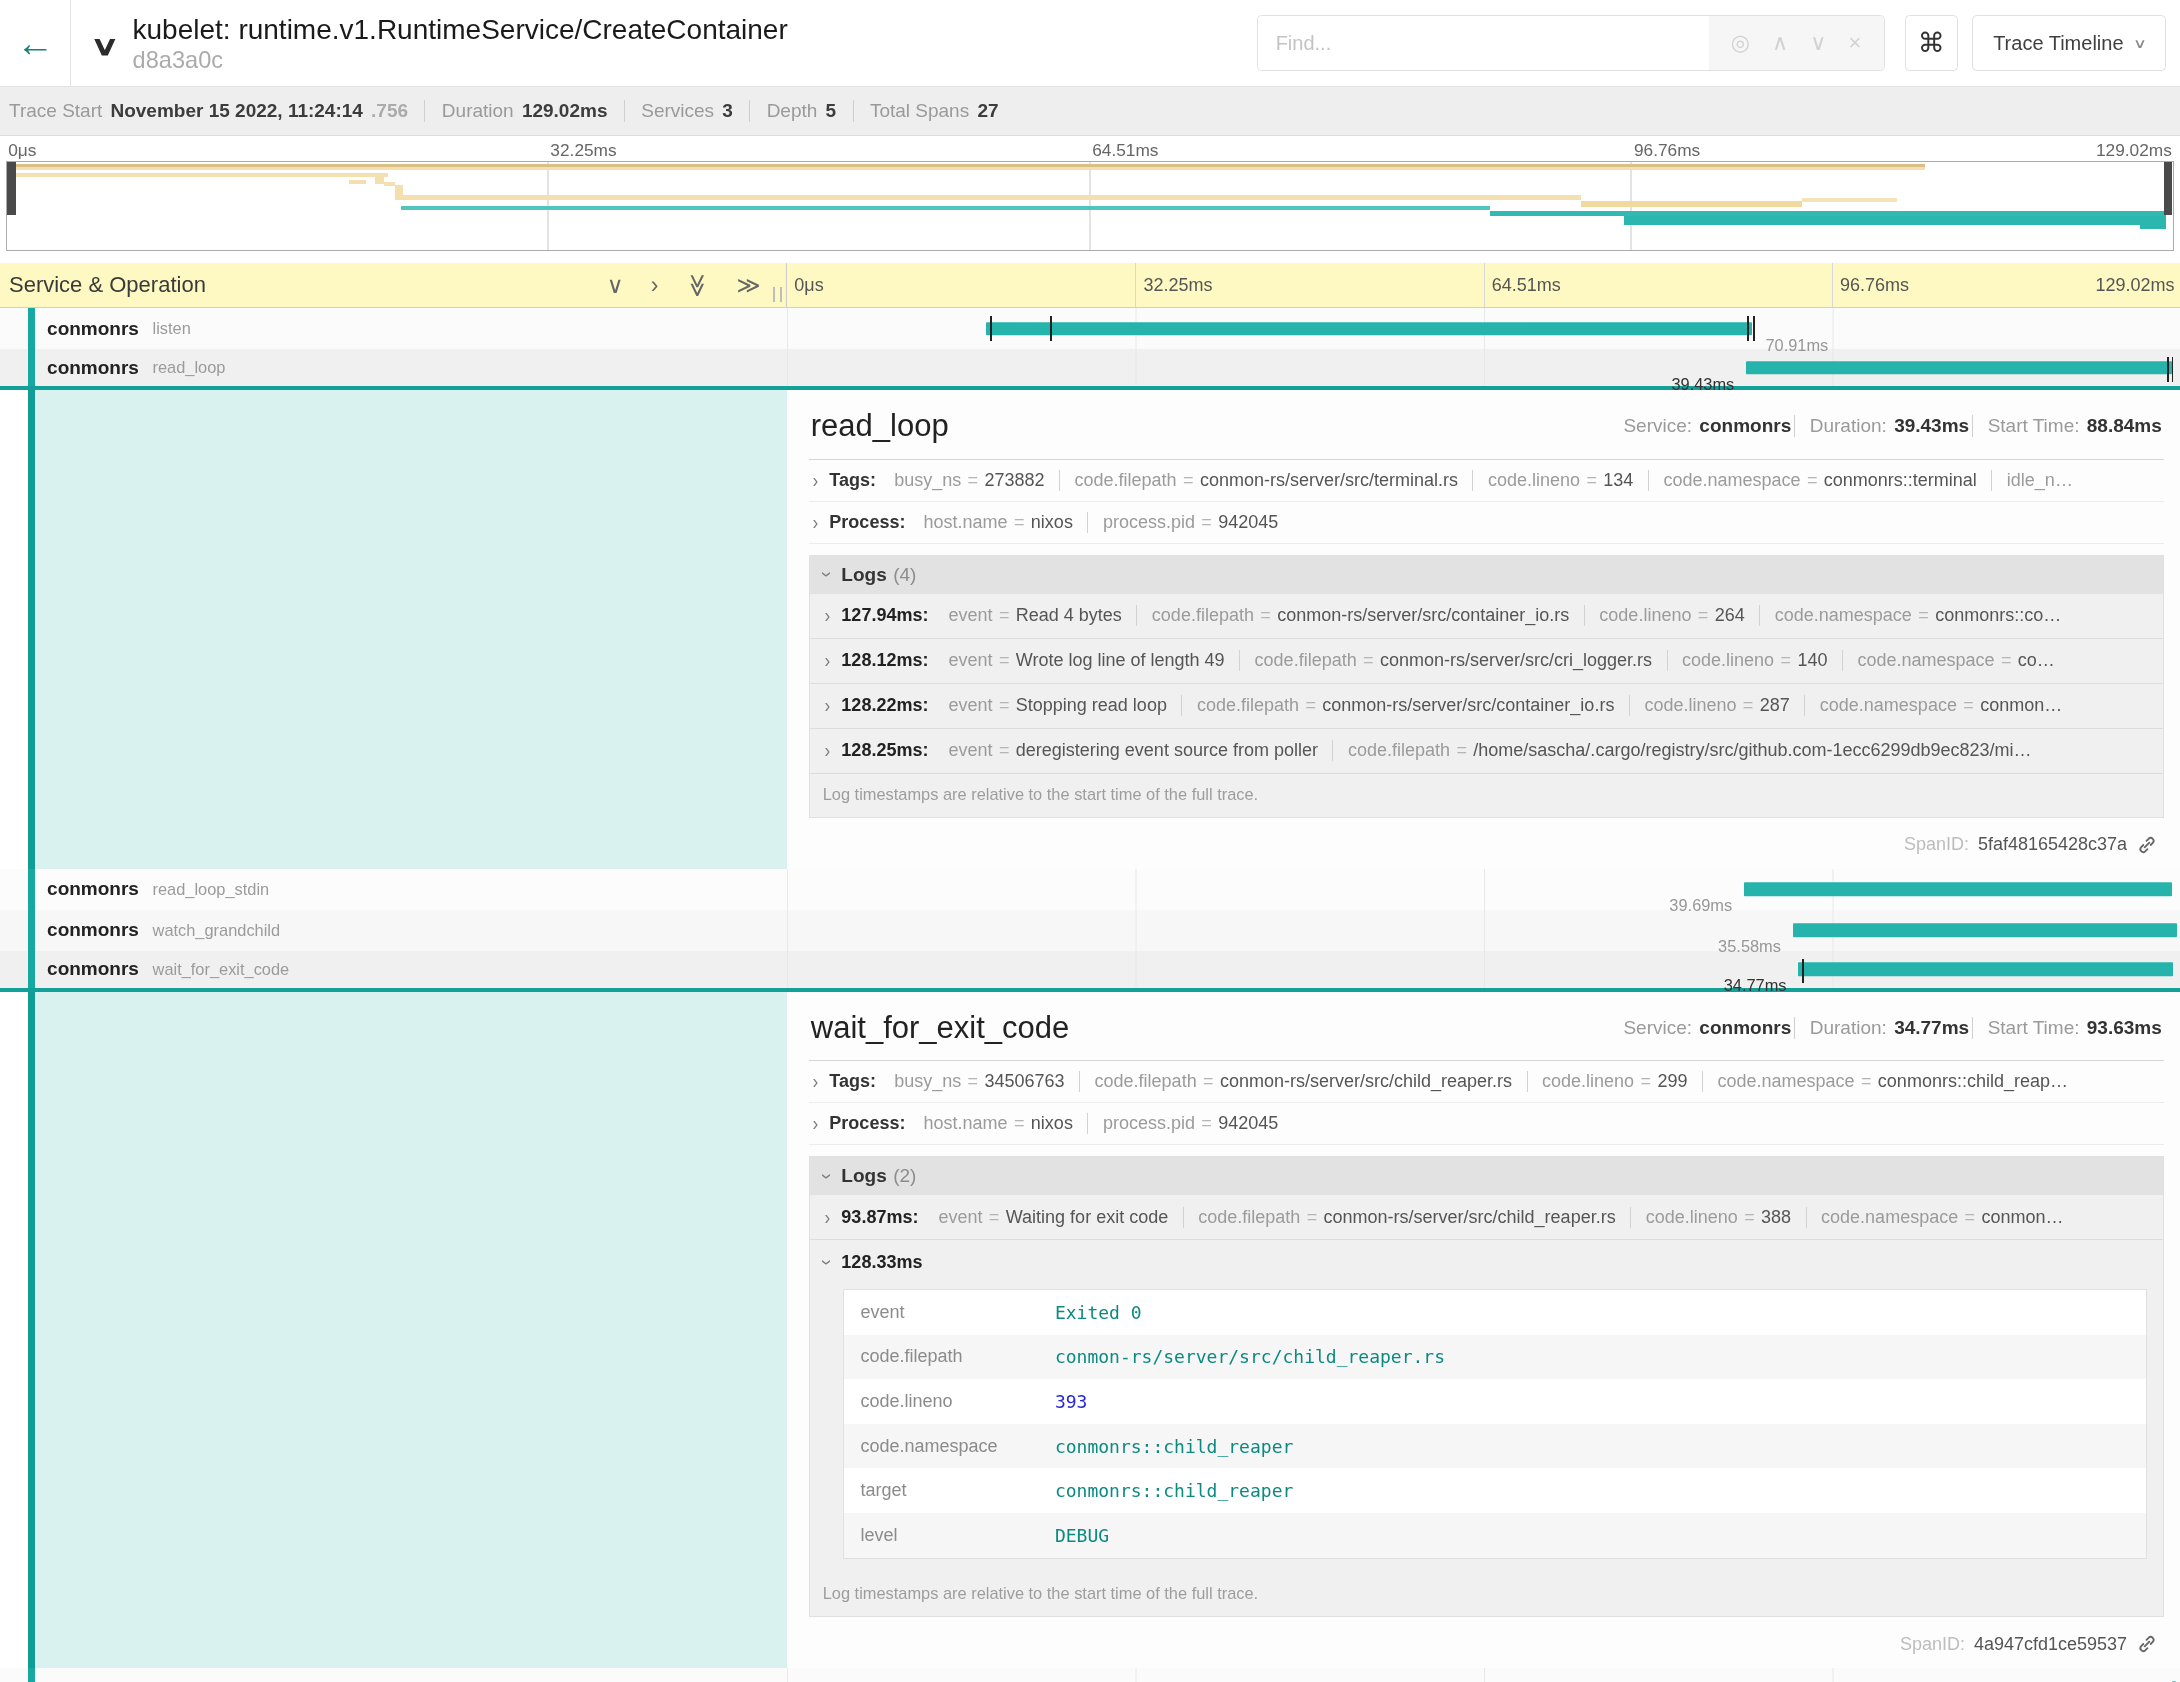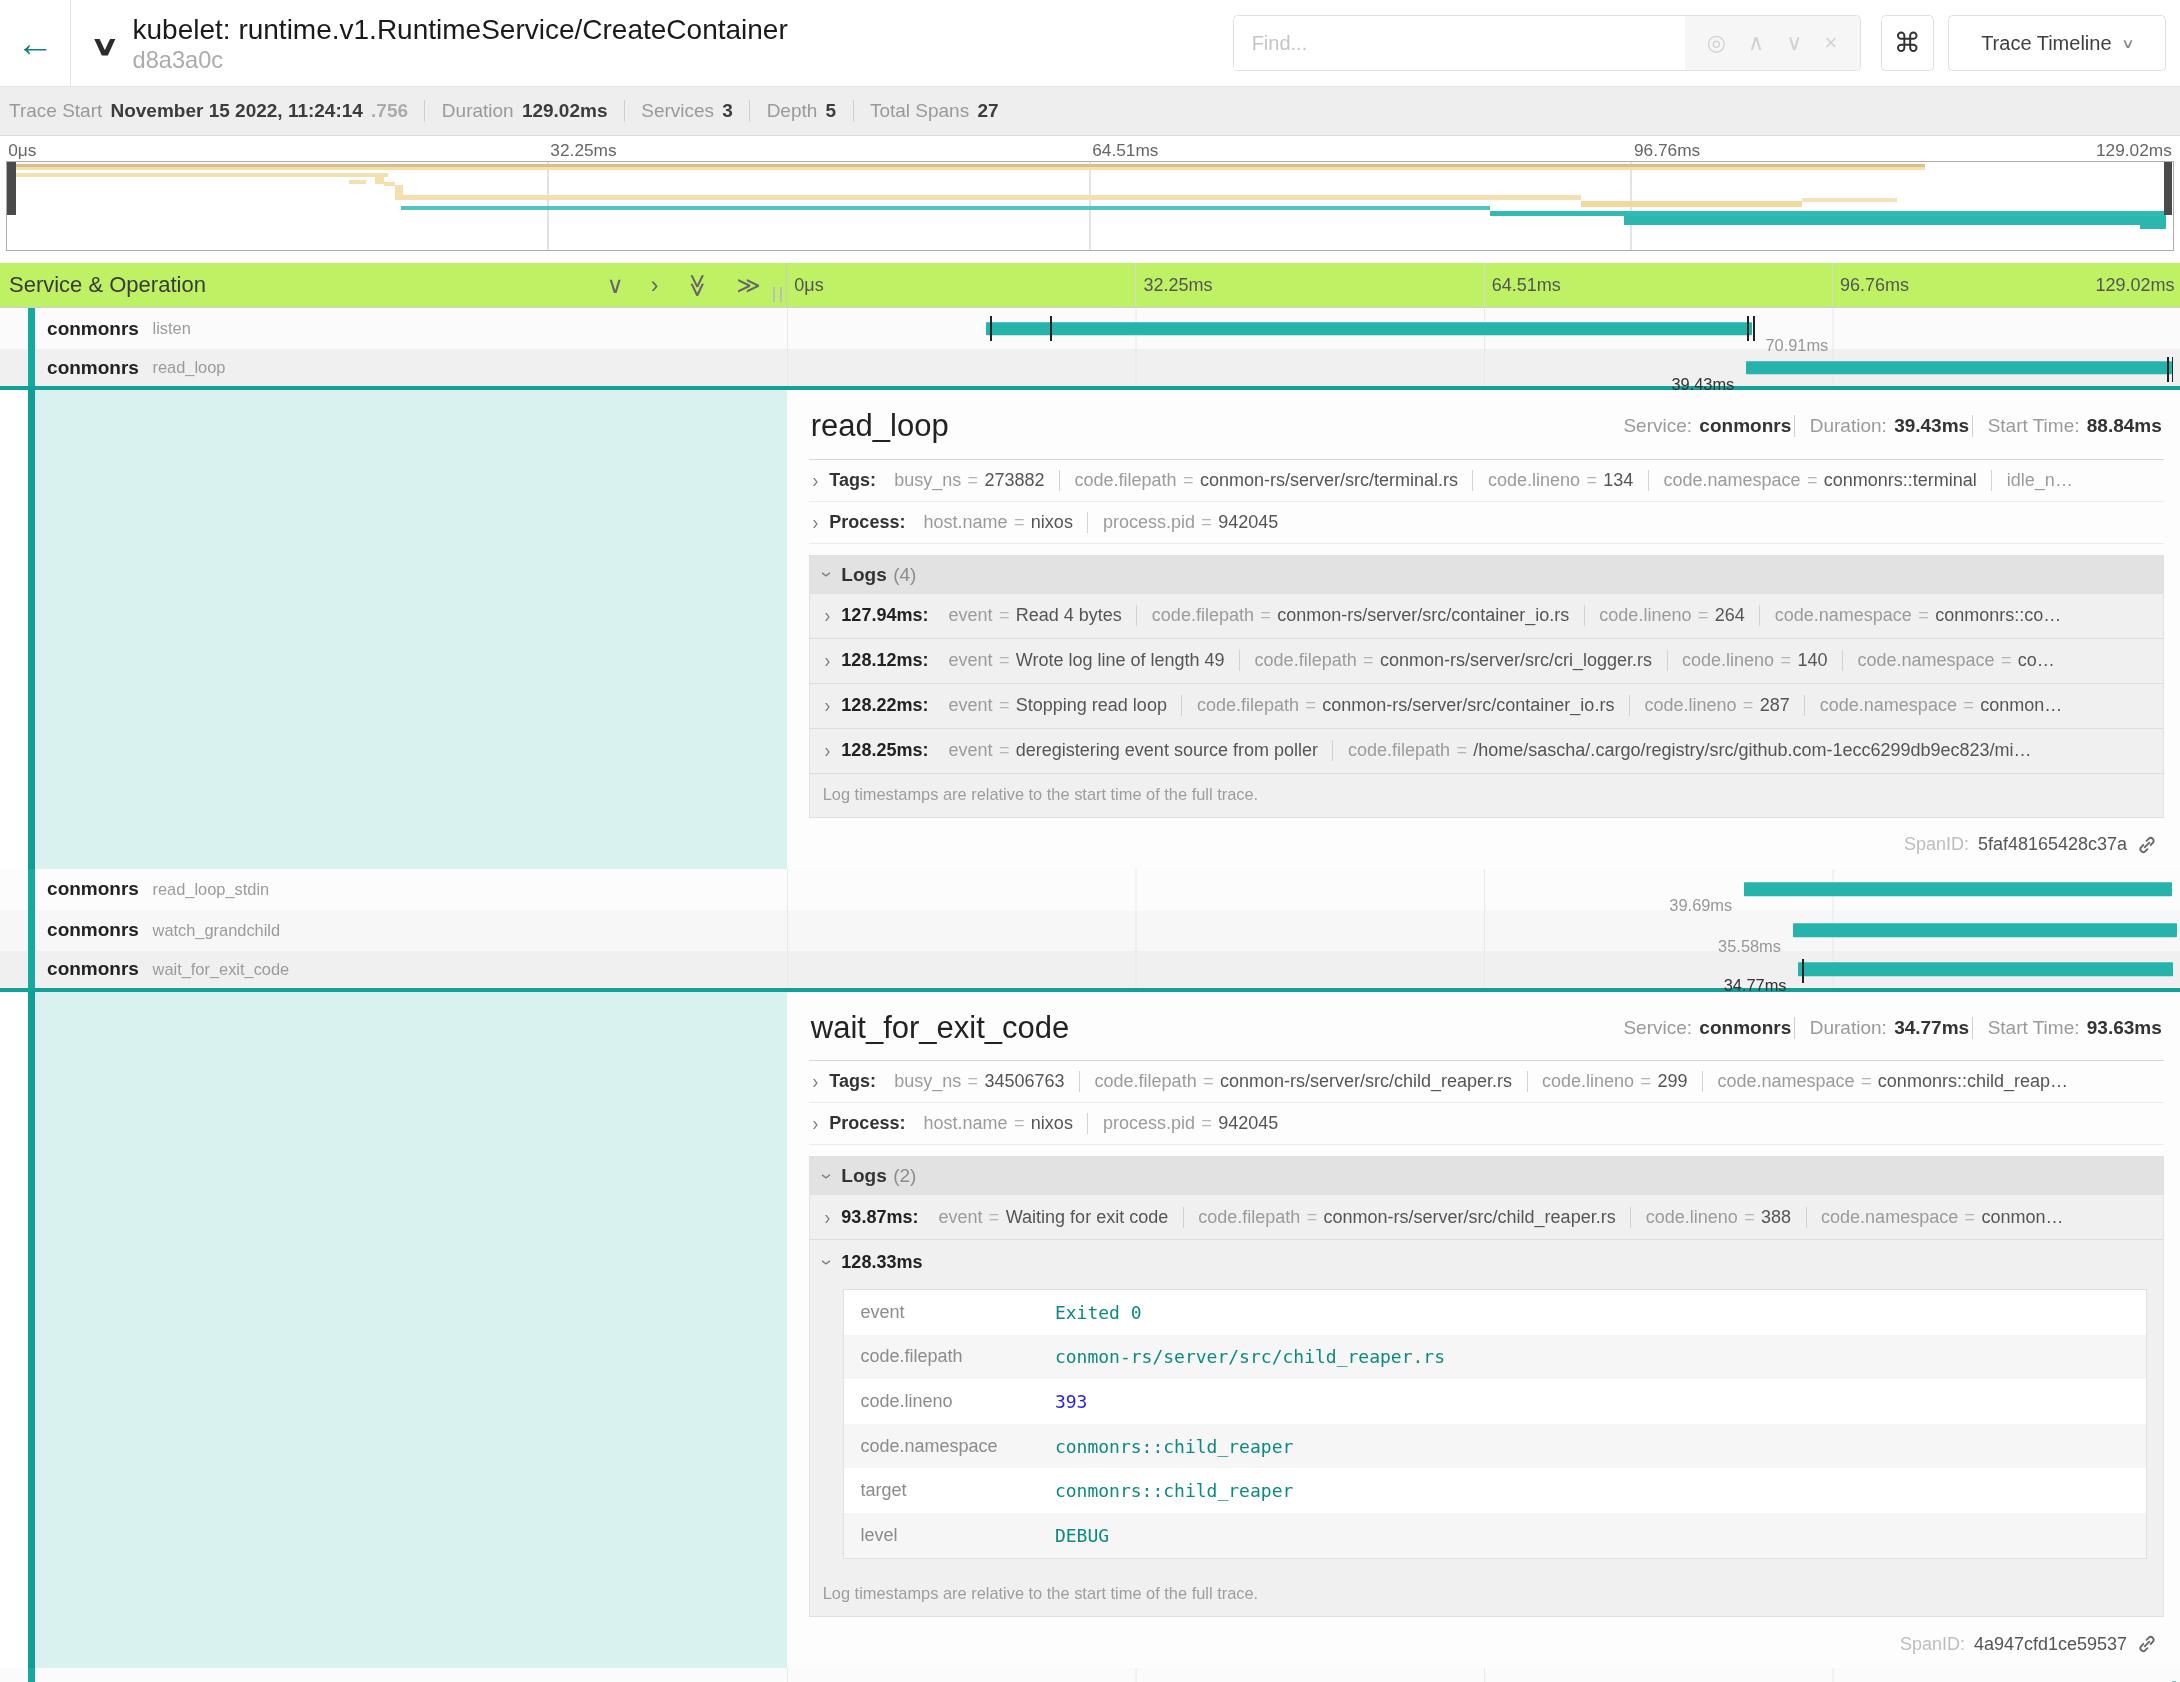--- a/index.html
+++ b/index.html
@@ -17,41 +17,41 @@
   .title-toggle { margin:5.5px 5.5px 0 23.6px; font-size:27px; font-weight:bold; color:#2c2c2c; transform:scaleX(1.5); cursor:pointer; }
   .titles { flex:1; display:flex; flex-direction:column; justify-content:center; margin-left:12.7px; overflow:hidden; }
   .page-title { font-size:28px; color:#1a1a1a; line-height:34px; white-space:nowrap; }
   .trace-id { font-size:23.6px; color:#ababab; line-height:27px; }
   .find-wrap { display:flex; align-items:stretch; height:56px; border:0.9px solid #e0e0e0; border-radius:4.5px; overflow:hidden; margin-right:20px; }
   .find-input { width:451px; border:none; outline:none; padding:0 18px; font-size:20px; color:#444; font-family:"Liberation Sans",sans-serif; }
   .find-input::placeholder { color:#c4c4c4; }
   .find-btns { width:175px; background:#f6f6f6; display:flex; align-items:center; justify-content:space-evenly; color:#d2d2d2; font-size:22px; }
   .find-btns span { cursor:pointer; }
   .kbd-btn { width:53px; height:56px; border:0.9px solid #e0e0e0; border-radius:4.5px; background:#fff; display:flex; align-items:center; justify-content:center; font-size:27px; color:#333; margin-right:14.5px; cursor:pointer; }
-  .view-btn { height:56px; border:0.9px solid #e0e0e0; border-radius:4.5px; background:#fff; display:flex; align-items:center; gap:11px; padding:0 32px; font-size:20px; color:#3f3f3f; margin-right:14.5px; cursor:pointer; white-space:nowrap; }
+  .view-btn { height:56px; border:0.9px solid #e0e0e0; border-radius:4.5px; background:#fff; display:flex; align-items:center; gap:11px; padding:0 20px; font-size:20px; color:#3f3f3f; margin-right:14.5px; cursor:pointer; white-space:nowrap; }
   .view-btn .chev { font-size:13.6px; color:#888; transform:scaleX(1.4); }
 
   
   .metabar { height:49px; background:#eeeeee; border-bottom:0.9px solid #dcdcdc; display:flex; align-items:center; padding-left:9px; font-size:19px; color:#9a9a9a; }
   .meta-item { display:flex; align-items:flex-start; white-space:nowrap; }
   .meta-item + .meta-item { border-left:0.9px solid #cfcfcf; margin-left:16.4px; padding-left:16.4px; }
   .meta-item b { color:#3c3c3c; margin-left:8.2px; font-weight:bold; }
   .meta-item .dim { color:#ababab; font-weight:bold; }
 
   
   .minimap { padding:0 6.4px; background:#fff; }
   .mm-ticks { position:relative; height:24.5px; font-size:17.3px; color:#666; }
   .mm-ticks span { position:absolute; top:3.6px; }
   .mm-canvas { position:relative; height:90px; border:0.9px solid #ababab; background:#fff; cursor:crosshair; }
   .mm-canvas svg { position:absolute; inset:0; width:100%; height:100%; }
 
   .gap { height:12.7px; background:#fff; }
 
   
-  .grid-header { display:flex; height:45px; background:#bef264; border-bottom:0.9px solid #cfcfcf; }
+  .grid-header { display:flex; height:45px; background:#fef9c3; border-bottom:0.9px solid #cfcfcf; }
   .gh-name { width:787px; position:relative; display:flex; align-items:center; padding-left:9px; border-right:0.9px solid #cccccc; }
   .gh-title { font-size:22px; color:#3a3a3a; }
   .gh-icons { margin-left:auto; margin-right:25.5px; display:flex; gap:27px; color:#676767; font-size:23px; }
   .gh-icons span { cursor:pointer; }
   .rot90 { display:inline-block; transform:rotate(90deg); }
   .resize-handle { position:absolute; right:4.5px; bottom:5.5px; width:9px; height:14.5px; border-left:2.7px solid #bdbdbd; border-right:2.7px solid #bdbdbd; cursor:col-resize; }
   .gh-time { flex:1; position:relative; display:flex; font-size:18px; color:#555; }
   .gh-cell { width:25%; display:flex; align-items:center; padding-left:7.3px; }
   .gh-cell + .gh-cell { border-left:0.9px solid #d8d8d8; }
   .gh-last { position:absolute; right:5.5px; top:0; bottom:0; display:flex; align-items:center; }

